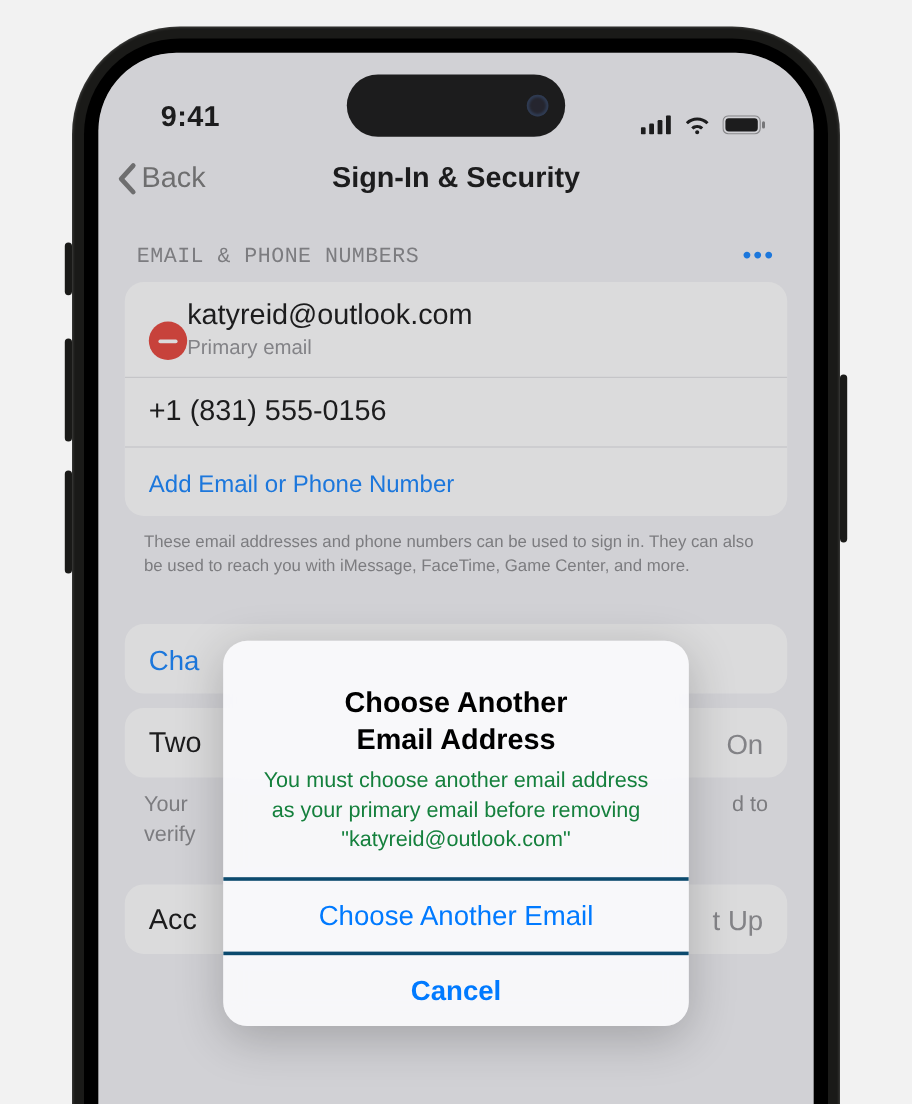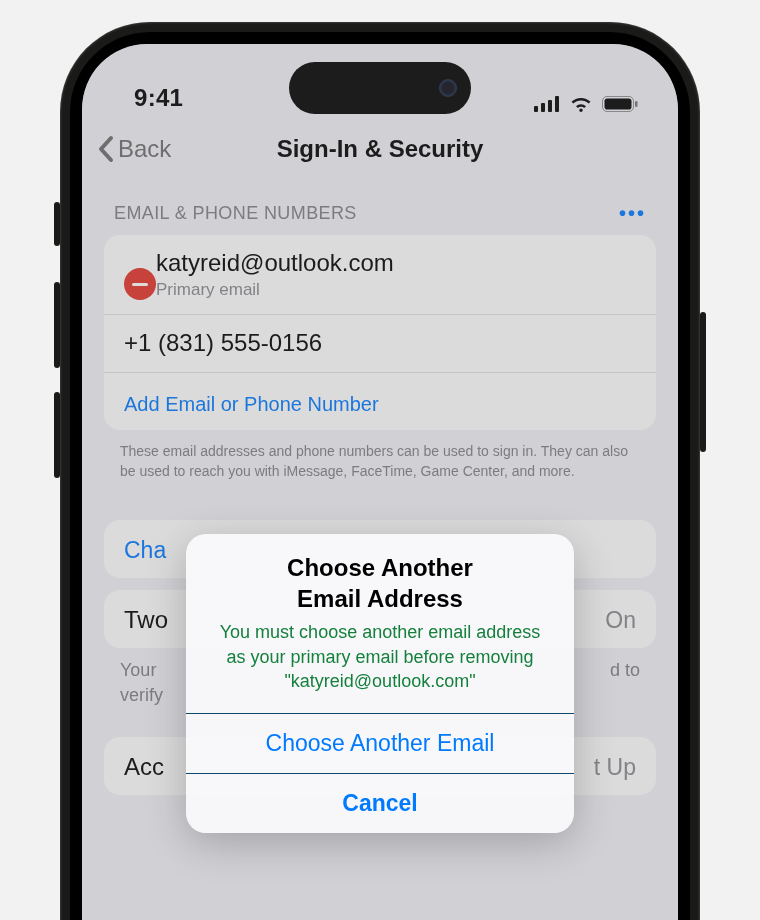--- a/index.html
+++ b/index.html
@@ -119,20 +119,21 @@
     .section-header {
       display: flex;
       justify-content: space-between;
       align-items: center;
       padding: 22px 10px 10px 10px;
     }
     .section-header-text {
       font-size: 18px;
       color: #818184;
       letter-spacing: 0.4px;
+      font-family: Liberation Mono, monospace;
     }
     .more-dots {
       color: #007aff;
       font-size: 20px;
       font-weight: 700;
       letter-spacing: 2px;
     }
     .card {
       background: #ffffff;
       border-radius: 16px;
@@ -196,36 +197,36 @@
       background: rgba(248,248,250,0.98);
       border-radius: 20px;
       z-index: 100;
       box-shadow: 0 10px 40px rgba(0,0,0,0.22);
       overflow: hidden;
       display:flex;
       flex-direction: column;
       backdrop-filter: blur(10px);
     }
     .alert-body {
-      padding: 19px 24px 20px 24px;
+      padding: 37px 24px 20px 24px;
       text-align: center;
     }
     .alert-title {
       font-size: 24px;
       font-weight: 600;
       line-height: 1.28;
       margin-bottom: 6px;
     }
     .alert-msg {
       font-size: 18px;
       line-height: 1.35;
       color: #15803d;
     }
     .alert-btn {
-      border-top: 1px solid #0c4a6e;
+      border-top: 3px solid #0c4a6e;
       text-align: center;
       padding: 16px 0;
       color: #007aff;
       font-size: 23px;
     }
     .alert-btn.bold { font-weight: 600; }
   </style>
 </head>
 <body>
 

